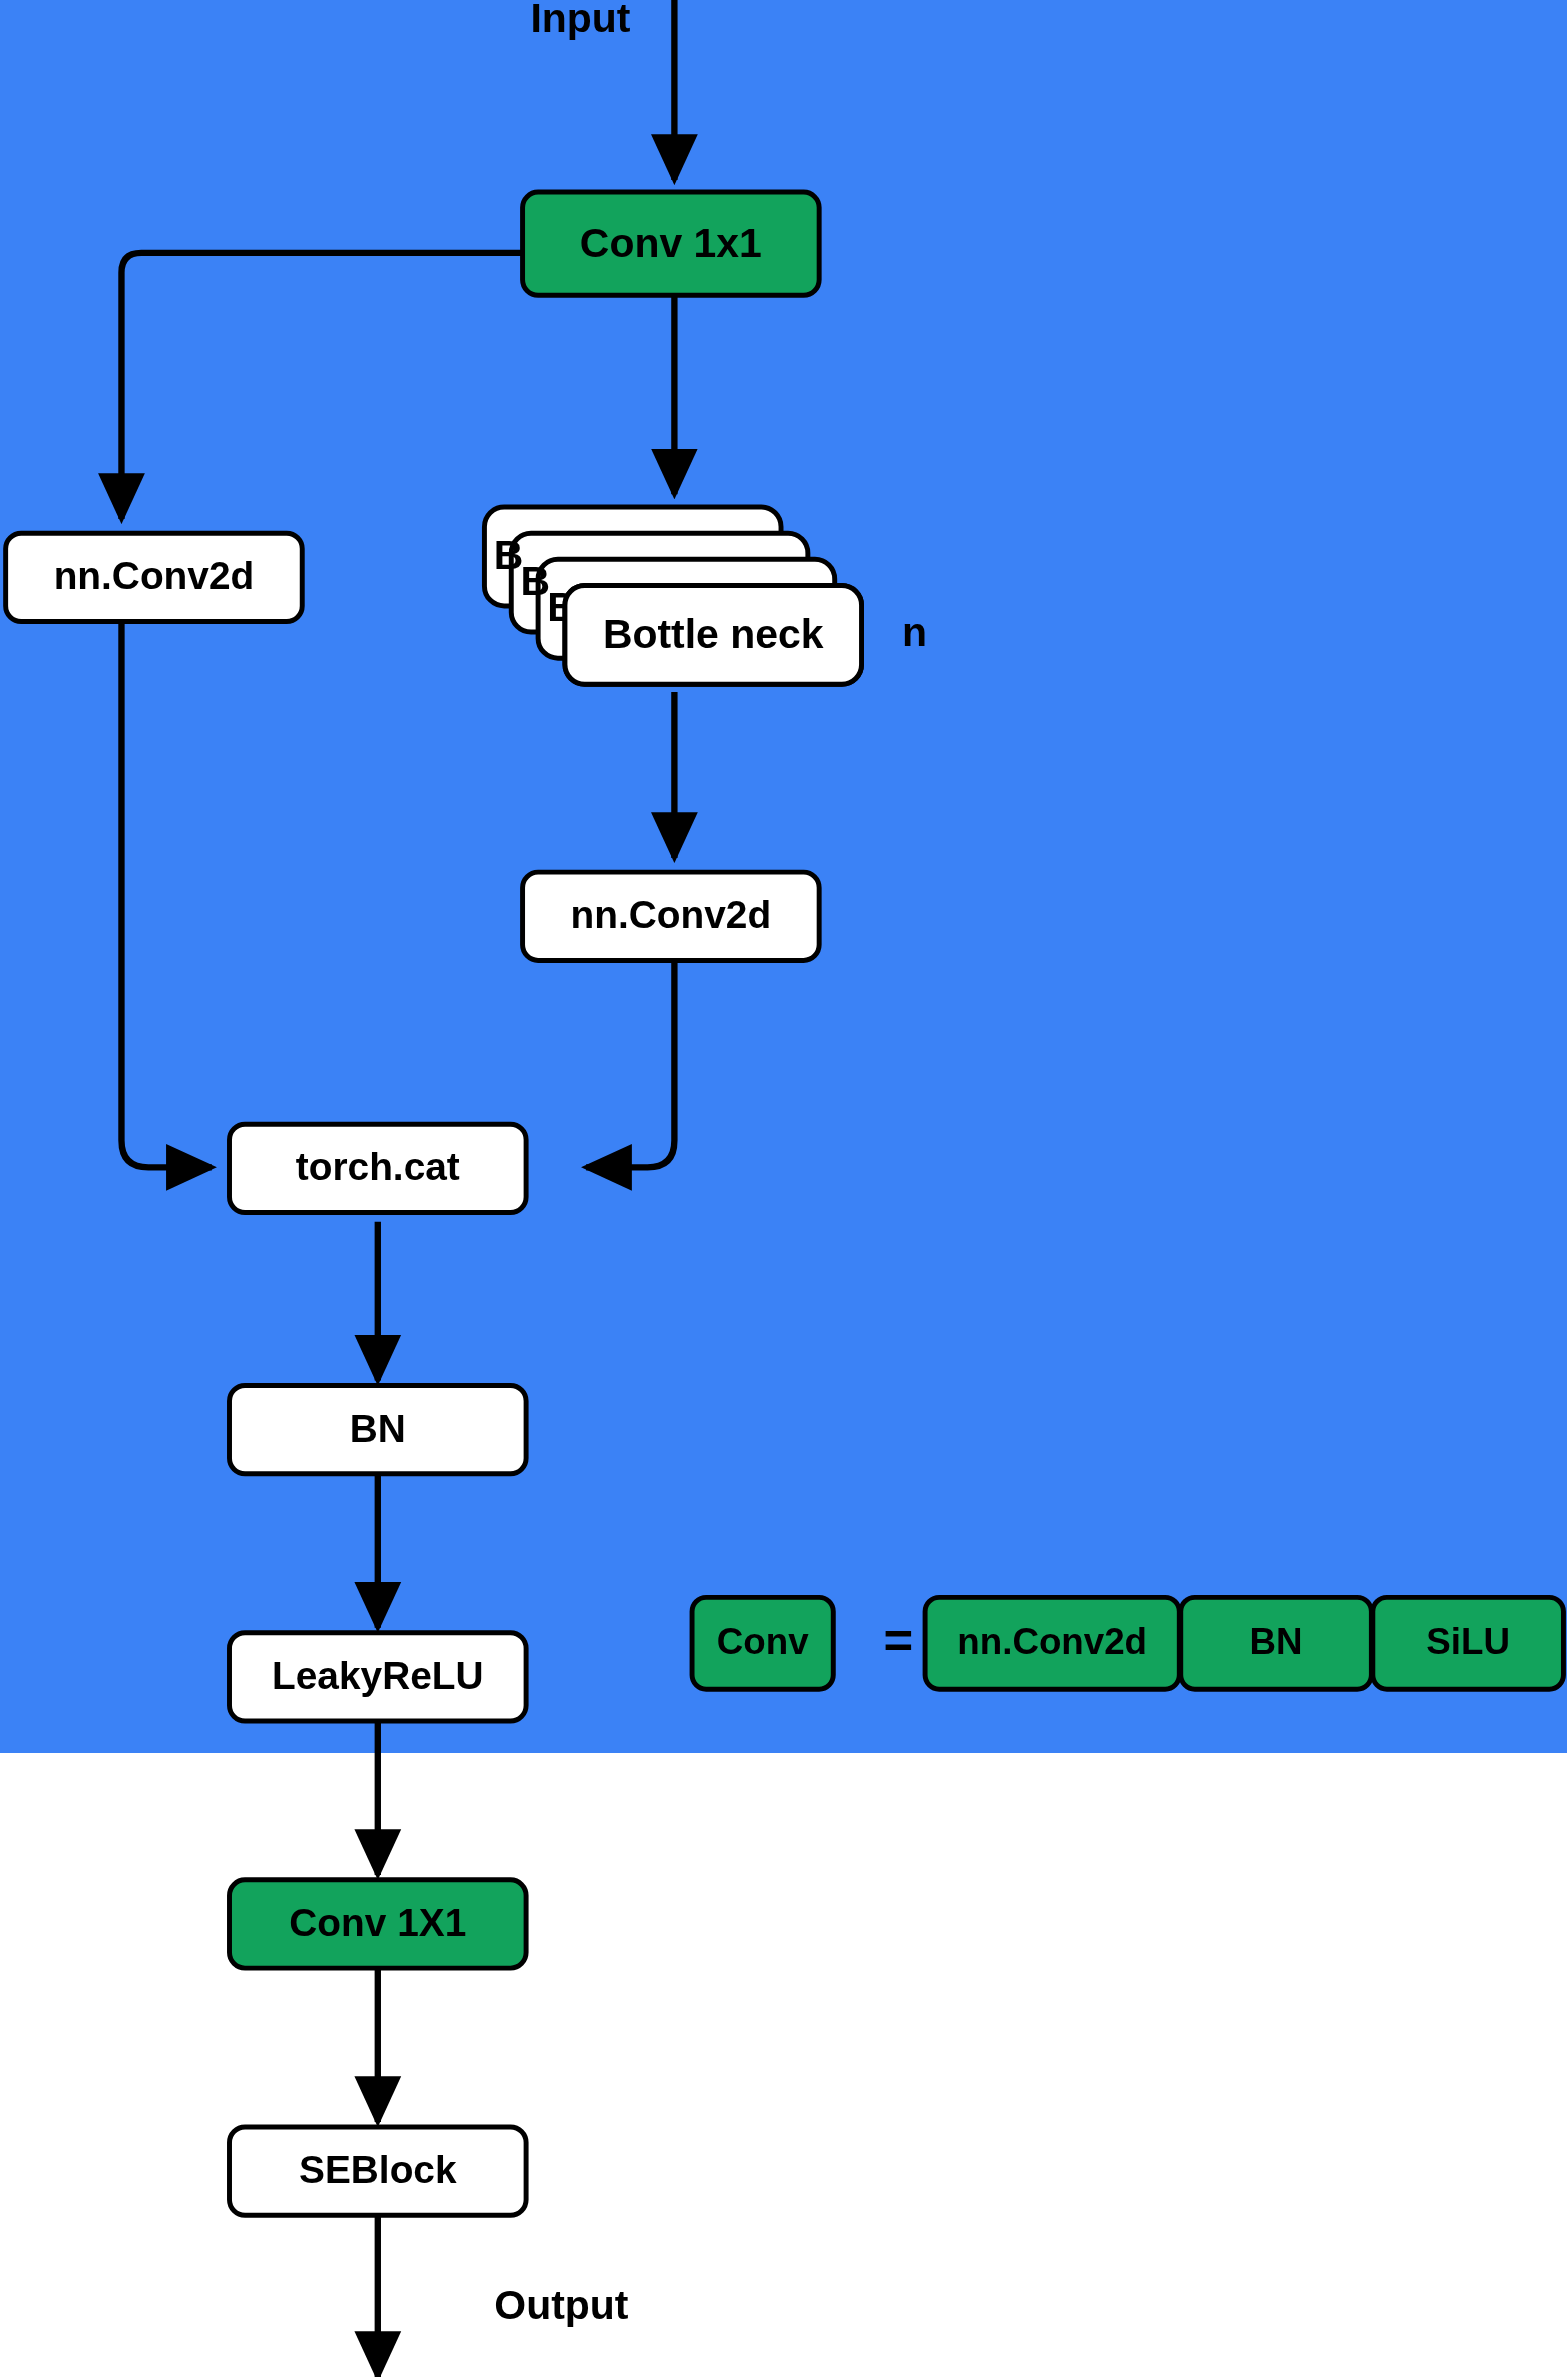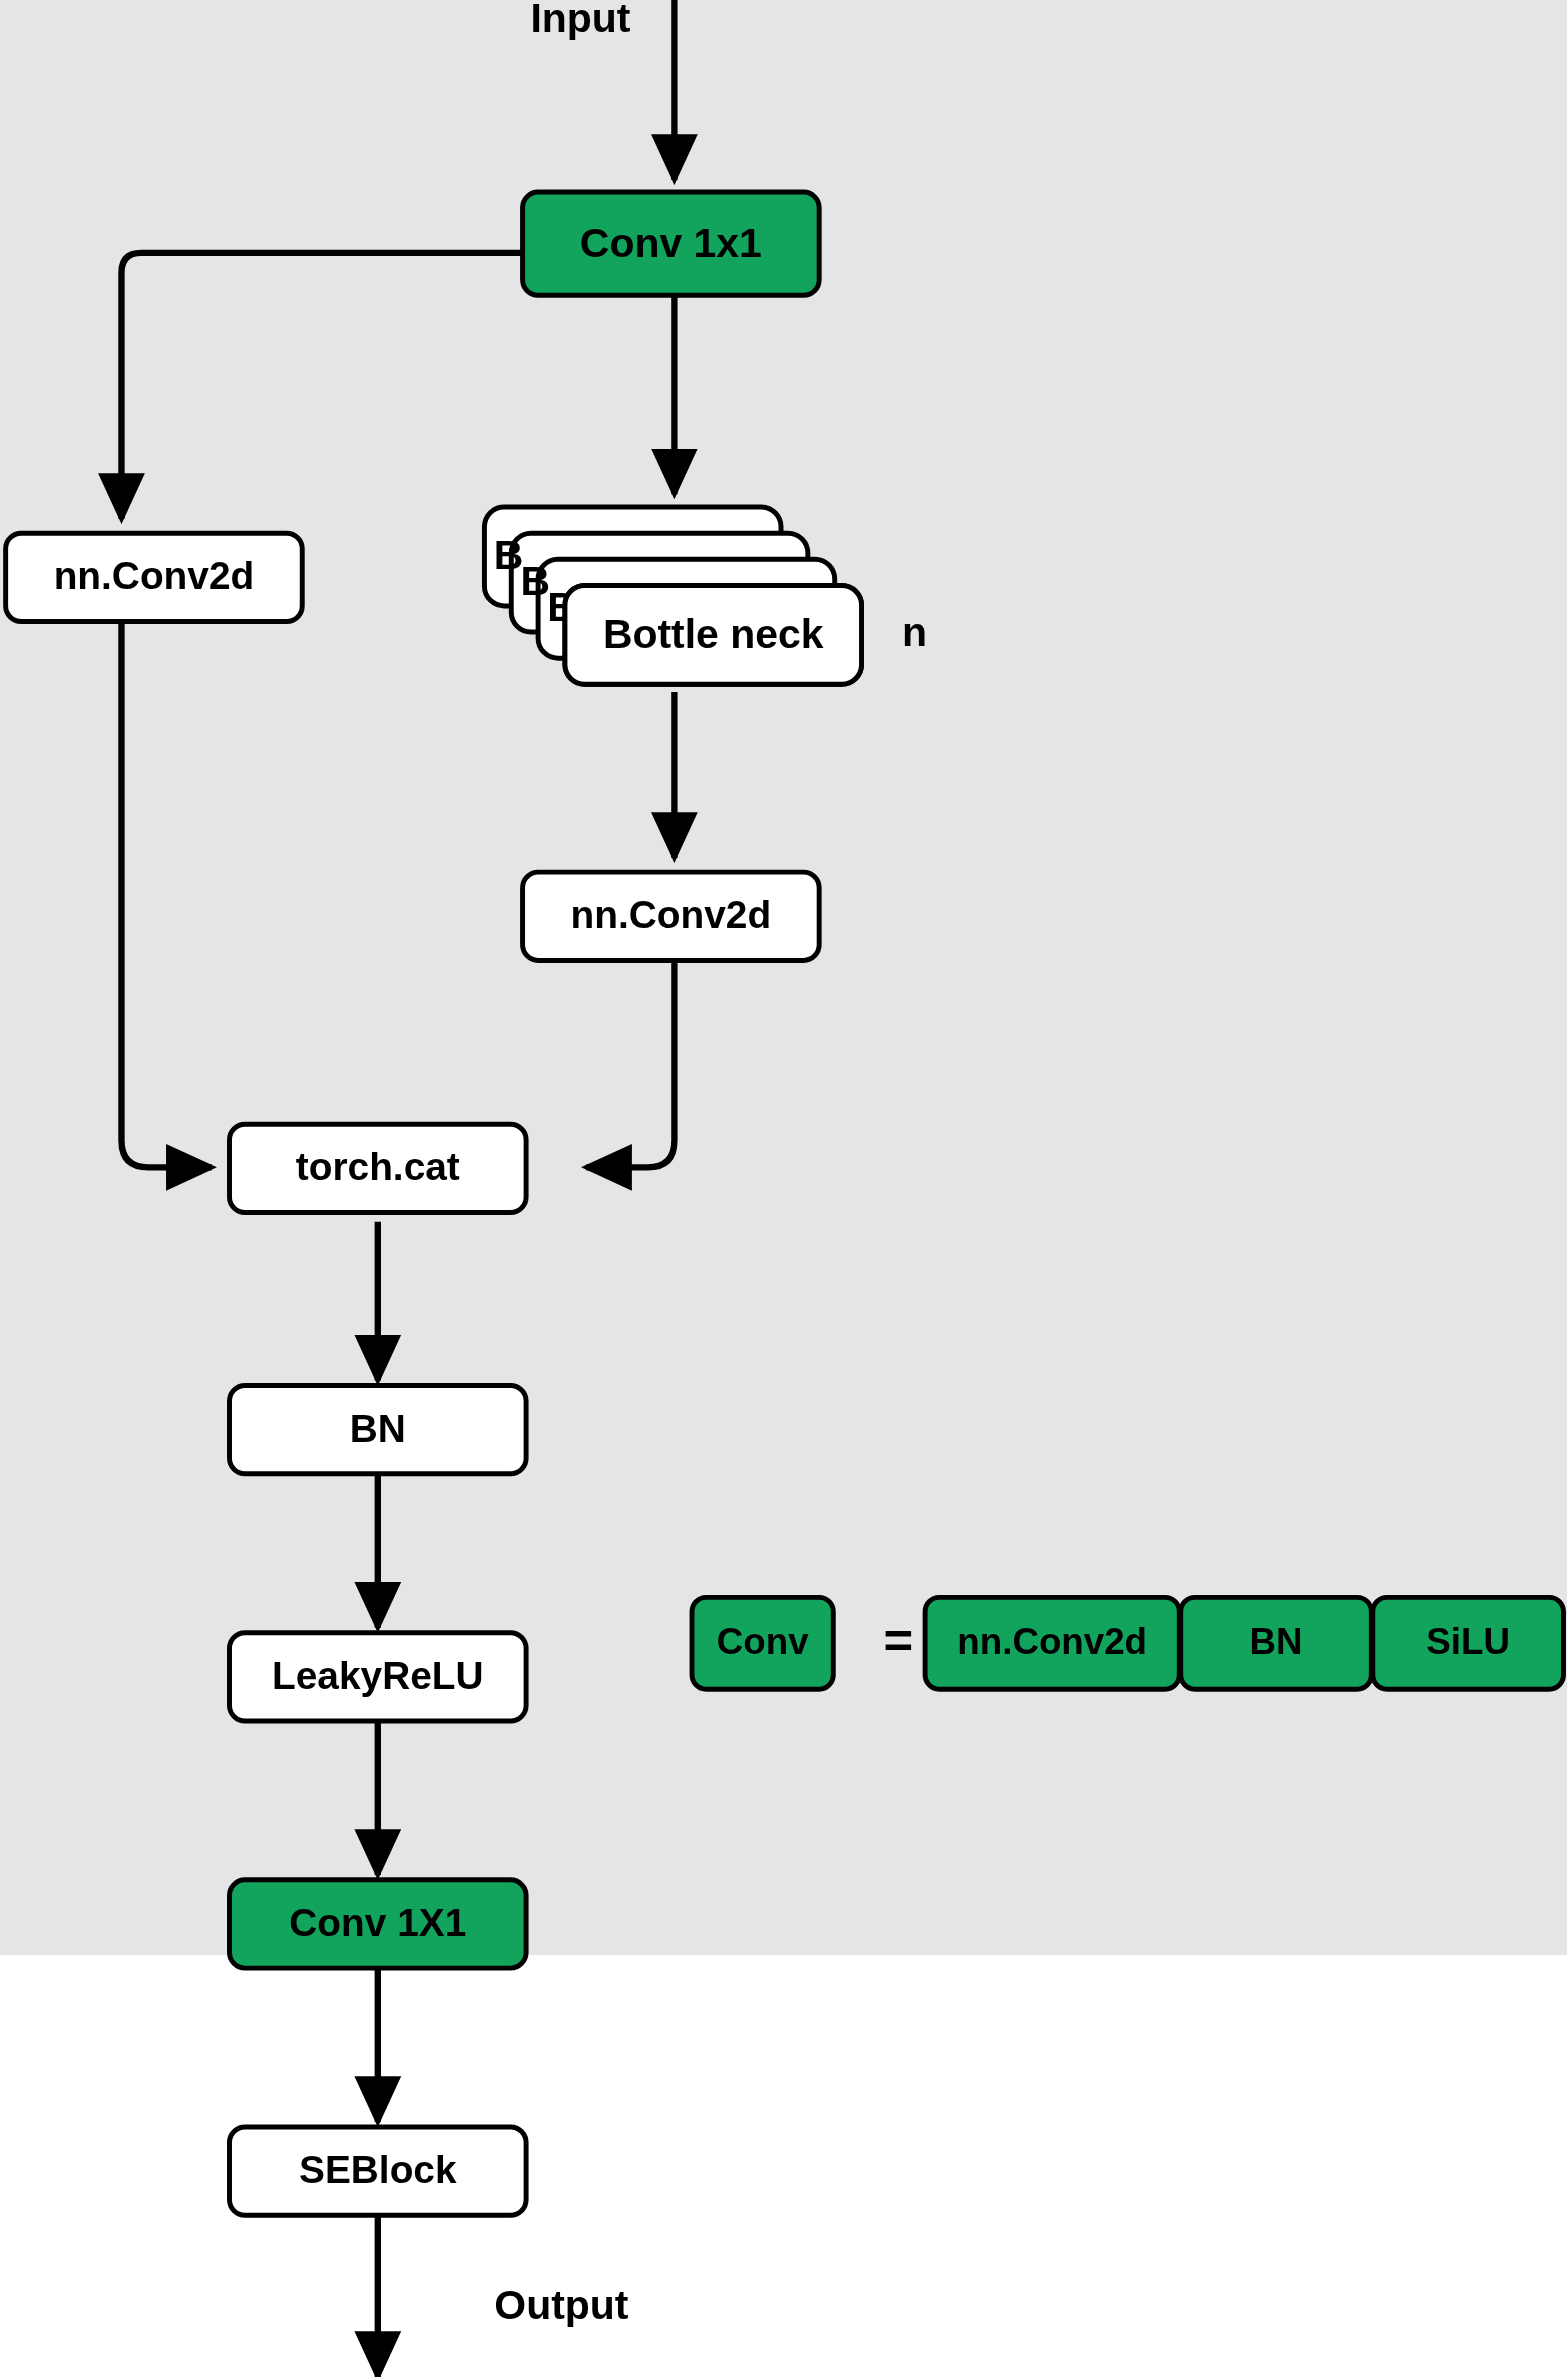--- a/index.html
+++ b/index.html
@@ -10,22 +10,22 @@
   }
   body {
     width: 1567px;
     height: 2377px;
     font-family: "Liberation Sans", sans-serif;
     overflow: hidden;
   }
   #diagram-root {
     position: relative;
     width: 1567px;
-    height: 1955px;
-    background: #e5e5e5;
+    height: 1753px;
+    background: #3b82f6;
   }
   svg#flow {
     display: block;
     width: 1567px;
     height: 2377px;
   }
   .node-rect {
     fill: #ffffff;
     stroke: #000000;
     stroke-width: 7;

